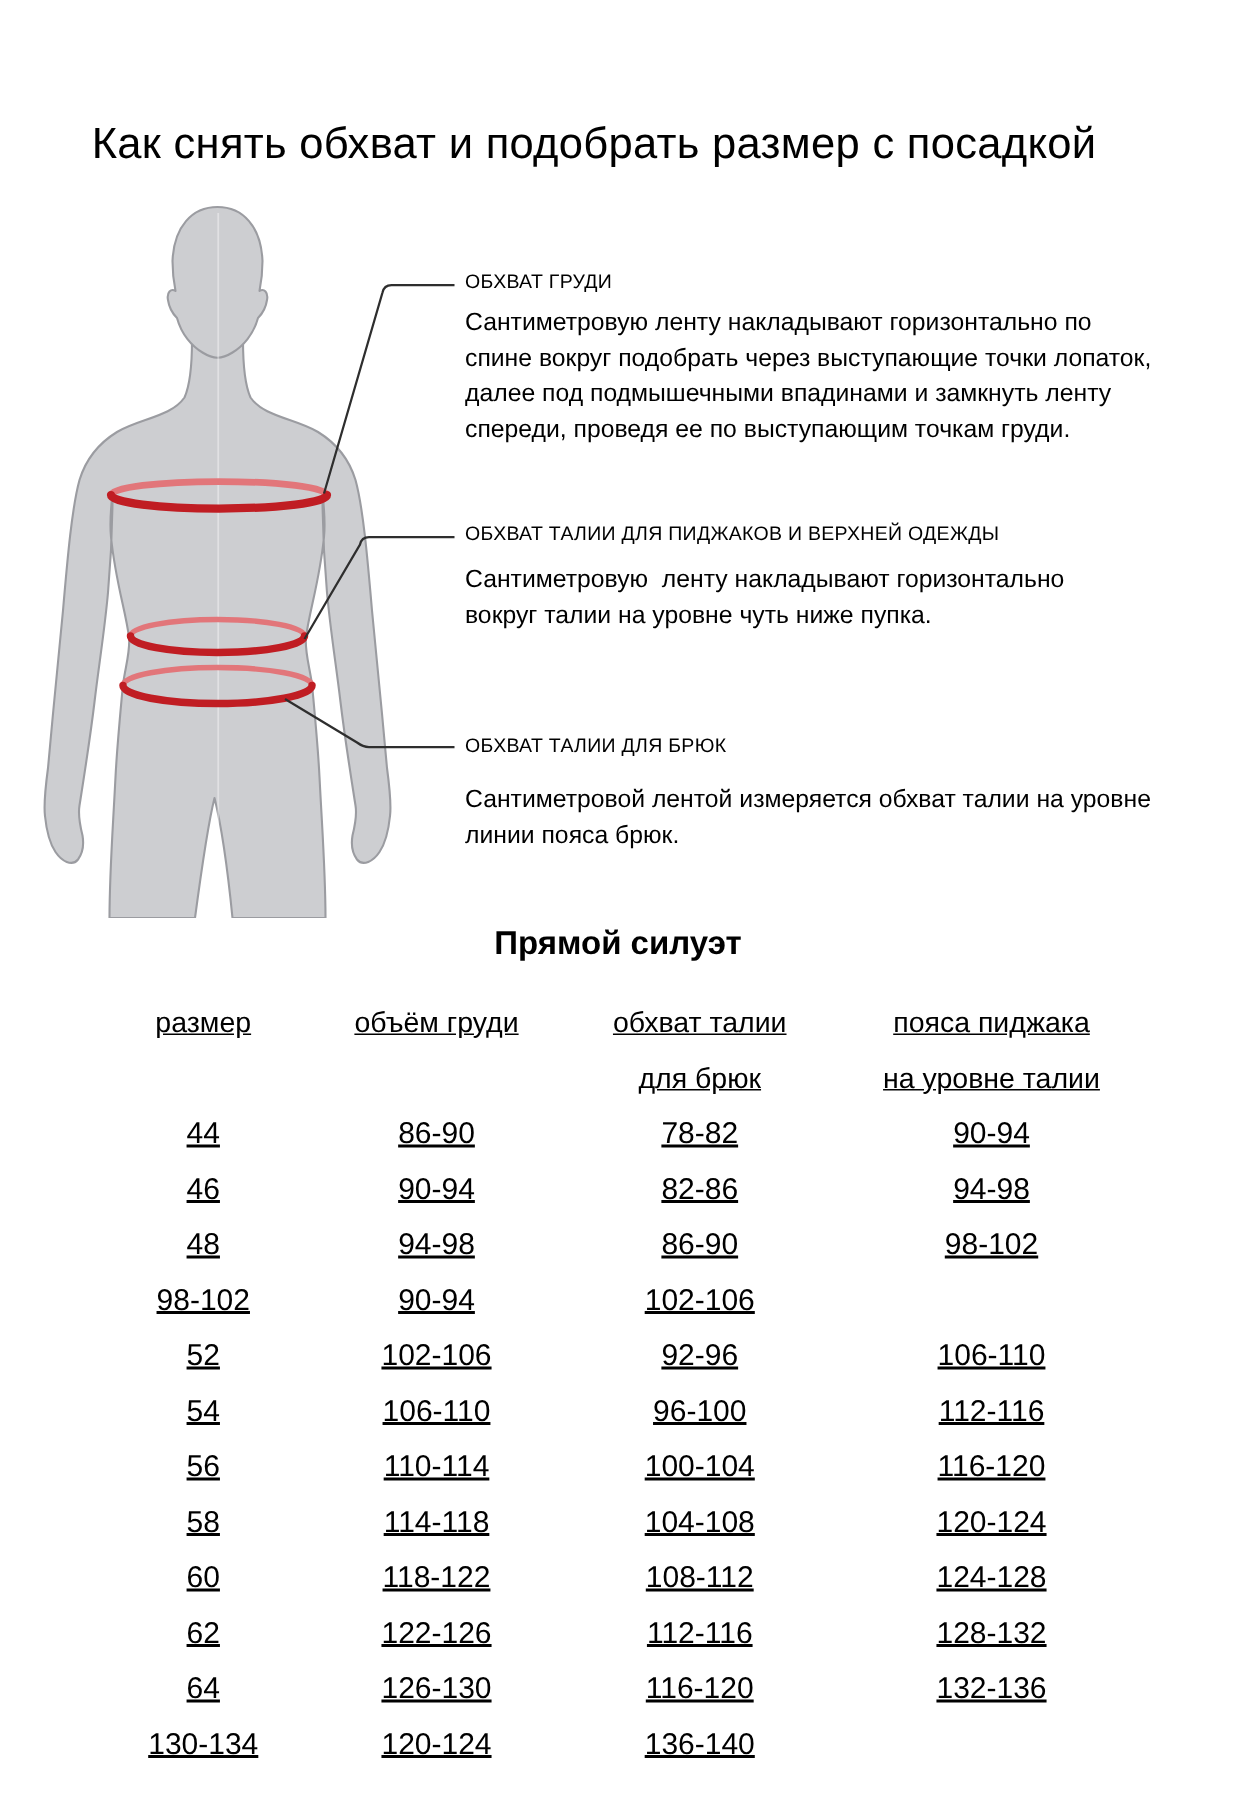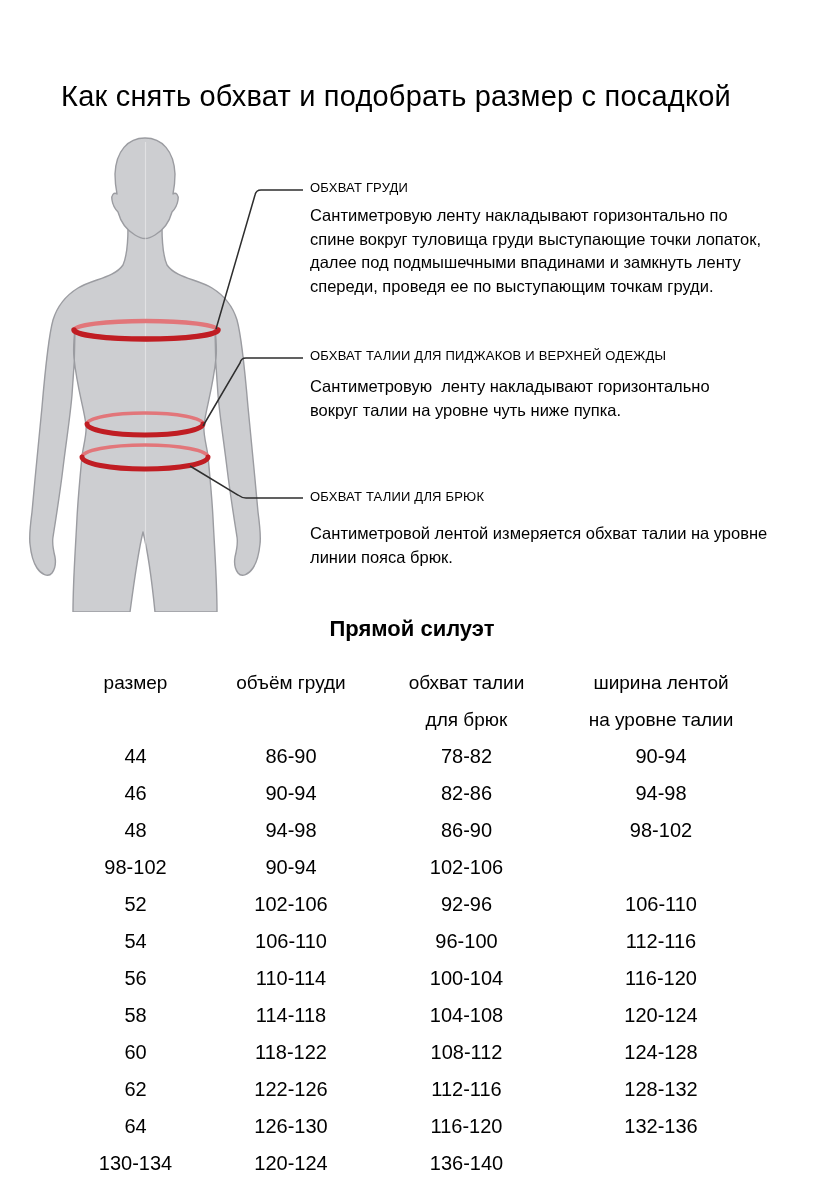--- a/index.html
+++ b/index.html
@@ -24,21 +24,21 @@
   .sec1 .sec-p { margin-top:5px; }
   .sec2 .sec-p { margin-top:8px; }
   .sec3 .sec-p { margin-top:14px; }
 
   .table-title {
     position:absolute; top:616px; left:62px; width:700px;
     text-align:center; font-size:22px; line-height:26px; font-weight:700;
   }
 
   .size-table { position:absolute; top:664px; left:62px; width:700px; }
-  .hrow, .trow { display:grid; grid-template-columns:147px 164px 187px 202px; }
+  .hrow, .trow { display:grid; grid-template-columns:147px 164px 187px 202px;text-decoration:underline; }
   .hcell { font-size:19px; }
   .hline { height:37px; display:flex; align-items:center; justify-content:center; }
   .trow { height:37px; }
   .tcell { font-size:20px; display:flex; align-items:center; justify-content:center; }
 </style>
 </head>
 <body>
 
 <div class="page">
 
@@ -117,21 +117,21 @@
 
     <path d="M 194 197 L 233 63 Q 234 58 239 58 L 281 58" fill="none" stroke-width="1.5" stroke="#2e2e2e"></path>
     <path d="M 181 294 L 218 231 Q 219 226 224 226 L 281 226" fill="none" stroke-width="1.5" stroke="#2e2e2e"></path>
     <path d="M 168 334 L 216 363 Q 220 366 224 366 L 281 366" fill="none" stroke-width="1.5" stroke="#2e2e2e"></path>
   </svg>
 
   <div class="sec sec1">
     <div class="sec-h">ОБХВАТ ГРУДИ</div>
     <div class="sec-p">
         <div>Сантиметровую ленту накладывают горизонтально по</div>
-        <div>спине вокруг туловища груди выступающие точки лопаток,</div>
+        <div>спине вокруг подобрать через выступающие точки лопаток,</div>
         <div>далее под подмышечными впадинами и замкнуть ленту</div>
         <div>спереди, проведя ее по выступающим точкам груди.</div>
       </div>
   </div>
 
   <div class="sec sec2">
     <div class="sec-h">ОБХВАТ ТАЛИИ ДЛЯ ПИДЖАКОВ И ВЕРХНЕЙ ОДЕЖДЫ</div>
     <div class="sec-p">
         <div>Сантиметровую  ленту накладывают горизонтально</div>
         <div>вокруг талии на уровне чуть ниже пупка.</div>
@@ -156,21 +156,21 @@
       </div>
       <div class="hcell">
         <div class="hline">объём груди</div>
         <div class="hline"></div>
       </div>
       <div class="hcell">
         <div class="hline">обхват талии</div>
         <div class="hline">для брюк</div>
       </div>
       <div class="hcell">
-        <div class="hline">ширина лентой</div>
+        <div class="hline">пояса пиджака</div>
         <div class="hline">на уровне талии</div>
       </div>
     </div>
     <div>
         <div class="trow">
           <div class="tcell">44</div>
           <div class="tcell">86-90</div>
           <div class="tcell">78-82</div>
           <div class="tcell">90-94</div>
         </div>

